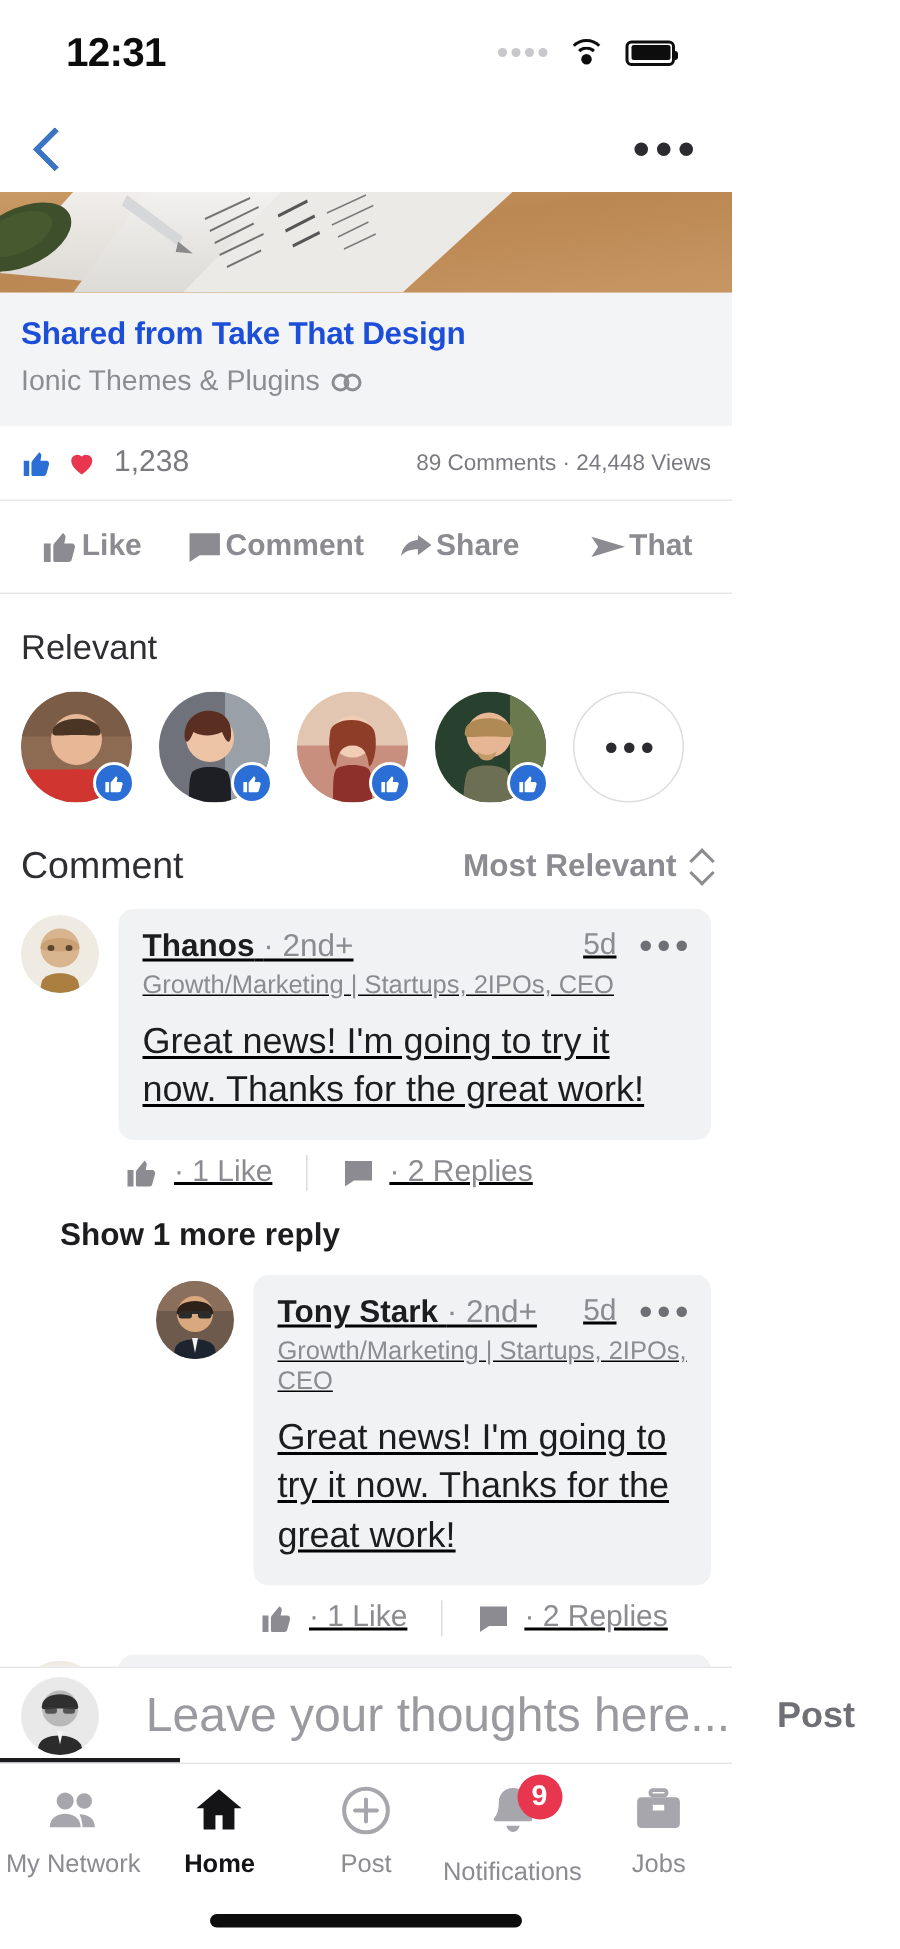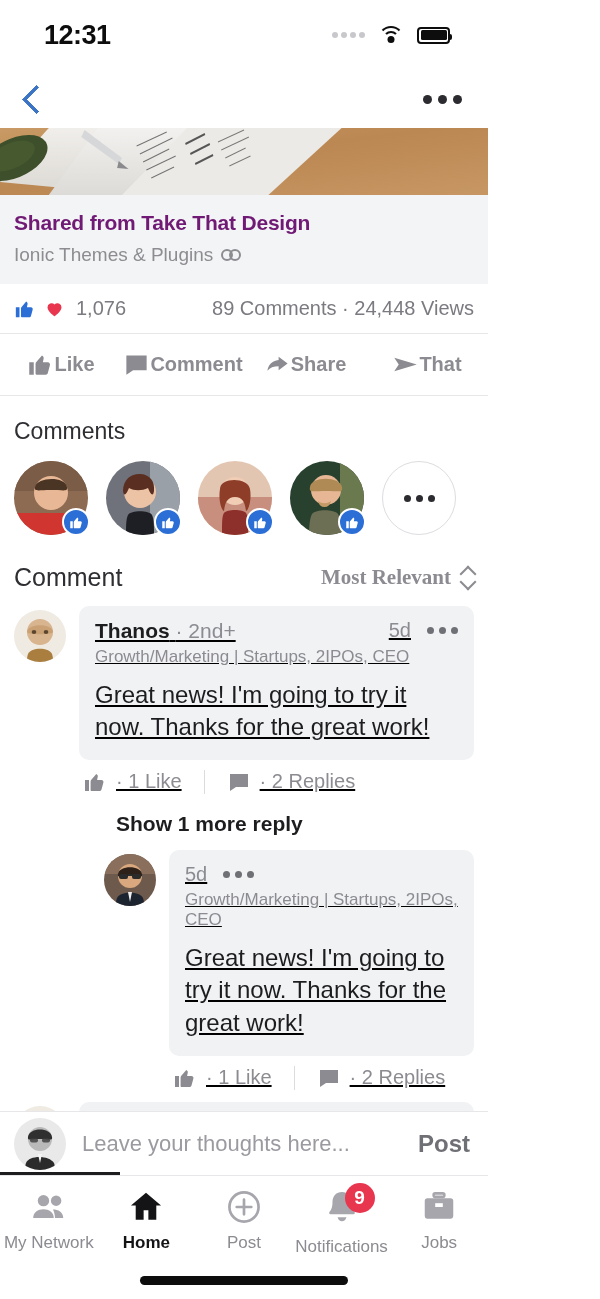--- a/index.html
+++ b/index.html
@@ -42,39 +42,39 @@
   }
   .dots-h { display:flex; gap:6px; align-items:center; cursor:pointer; }
   .dots-h i { width:9px; height:9px; border-radius:50%; background:#2b2b30; display:block; }
 
   
   .hero { height:67px; width:100%; overflow:hidden; position:relative; background:#c08a52; }
   .hero svg { display:block; width:100%; height:100%; }
 
   
   .link-card { background:#f3f4f6; padding:16px 14px 18px 14px; }
-  .link-title { font-size:21px; font-weight:700; color:#701a75; letter-spacing:-0.2px; }
+  .link-title { font-size:21px; font-weight:700; color:#1d4ed8; letter-spacing:-0.2px; }
   .link-sub { margin-top:9px; font-size:19px; color:#8d8d91; display:flex; align-items:center; gap:8px; }
   .chain-icon { display:inline-block; width:20px; height:12px; position:relative; }
   .chain-icon i {
     position:absolute; top:0; width:12px; height:12px; border:2px solid #8d8d91; border-radius:6px;
   }
   .chain-icon i:first-child { left:0; }
   .chain-icon i:last-child  { right:0; }
 
   
   .social-row {
     height:50px; display:flex; align-items:center; justify-content:space-between;
     padding:0 14px; border-bottom:1px solid #e7e7ea; background:#fff;
   }
   .react-left { display:flex; align-items:center; gap:8px; }
   .thumb-blue { width:22px; height:22px; color:#2b6ed6; }
   .heart-red  { width:21px; height:21px; color:#e8364f; }
   .react-count { font-size:20px; color:#7a7a80; margin-left:3px; }
-  .social-meta { font-size:20px; color:#7a7a80; }
+  .social-meta { font-size:15px; color:#7a7a80; }
 
   
   .action-bar { display:flex; align-items:center; height:62px; border-bottom:1px solid #e7e7ea; }
   .action-btn {
     flex:1; display:flex; align-items:center; justify-content:center; 
     cursor:pointer; color:#8b8b91;
   }
   .action-btn svg { width:27px; height:27px; color:#8b8b91; }
   .action-label { font-size:20px; font-weight:700; color:#8b8b91; }
 
@@ -94,21 +94,21 @@
     display:flex; align-items:center; justify-content:center; gap:5px; cursor:pointer;
   }
   .more-circle i { width:7px; height:7px; border-radius:50%; background:#2b2b30; display:block; }
 
   
   .comments-head {
     display:flex; align-items:center; justify-content:space-between;
     padding:18px 14px 6px 14px;
   }
   .comments-title { font-size:25px; color:#2f2f33; }
-  .sort-btn { display:flex; align-items:center; gap:9px; cursor:pointer;font-family:Liberation Serif, serif; }
+  .sort-btn { display:flex; align-items:center; gap:9px; cursor:pointer; }
   .sort-label { font-size:21px; font-weight:700; color:#8b8b91; }
   .sort-icon { width:14px; height:24px; position:relative; }
   .sort-icon::before, .sort-icon::after {
     content:""; position:absolute; left:2px; width:10px; height:10px;
     border-left:2px solid #8b8b91; border-top:2px solid #8b8b91;
   }
   .sort-icon::before { top:2px;  transform:rotate(45deg); }
   .sort-icon::after  { bottom:2px; transform:rotate(-135deg); }
 
   
@@ -125,33 +125,33 @@
   .c-time { font-size:20px; color:#8b8b91; }
   .c-dots { display:flex; gap:5px; align-items:center; cursor:pointer; }
   .c-dots i { width:7px; height:7px; border-radius:50%; background:#6f6f76; display:block; }
   .c-headline { font-size:17px; color:#8b8b91; margin-top:4px; }
   .c-text { font-size:24px; color:#1d1d20; line-height:1.34; margin-top:12px; }
   .c-footer { display:flex; align-items:center; gap:0; padding:10px 0 4px 4px; }
   .c-action { display:flex; align-items:flex-start; gap:9px; cursor:pointer; padding-right:22px; }
   .c-action + .c-action { padding-left:22px; border-left:1px solid #dcdce0; }
   .c-action svg { width:24px; height:24px; color:#8b8b91; }
   .c-action span { font-size:20px; color:#8b8b91; }
-  .show-more { padding:14px 14px 6px 116px; }
+  .show-more { padding:14px 14px 6px 40px; }
   .show-more span { font-size:21px; font-weight:700; color:#1d1d20; cursor:pointer; }
 
   
   .composer {
     position:absolute; left:0; right:0; bottom:124px; height:64px; background:#fff;
     border-top:1px solid #e7e7ea; display:flex; align-items:center; gap:16px; padding:0 14px;
   }
   .composer-avatar { width:52px; height:52px; border-radius:50%; overflow:hidden; flex:0 0 52px; }
   .composer-avatar svg { display:block; width:100%; height:100%; }
   .composer-input {
     flex:1; border:none; outline:none; background:transparent;
-    font-family:"Liberation Sans", sans-serif; font-size:22px; color:#1d1d20;
+    font-family:"Liberation Sans", sans-serif; font-size:32px; color:#1d1d20;text-align:center;
   }
   .composer-input::placeholder { color:#9a9aa0; }
   .post-btn { font-size:24px; font-weight:700; color:#6f6f76; cursor:pointer; padding-right:4px; }
   .scroll-indicator {
     position:absolute; left:0; bottom:123px; width:120px; height:4px; background:#1d1d20;
   }
 
   
   .tabbar {
     position:absolute; left:0; right:0; bottom:0; height:124px; background:#fff;
@@ -261,21 +261,21 @@
   </div>
 
   <div class="social-row">
     <div class="react-left">
       <svg class="thumb-blue" viewBox="0 0 24 24" fill="currentColor">
         <path d="M2 10h4v11H2zM8.5 21h8.1c.9 0 1.7-.6 1.9-1.5l1.9-7c.3-1.2-.6-2.5-1.9-2.5h-4.4l.7-3.4c.1-.7-.1-1.4-.6-1.9l-.9-.8-5.2 6.2c-.3.4-.5.9-.5 1.4V20c0 .6.4 1 .9 1z"></path>
       </svg>
       <svg class="heart-red" viewBox="0 0 24 24" fill="currentColor">
         <path d="M12 21s-8-5.2-8-10.3A4.7 4.7 0 0 1 12 7.3 4.7 4.7 0 0 1 20 10.7C20 15.8 12 21 12 21z"></path>
       </svg>
-      <span class="react-count">1,076</span>
+      <span class="react-count">1,238</span>
     </div>
     <div class="social-meta">89 Comments · 24,448 Views</div>
   </div>
 
   <div class="action-bar">
     <div class="action-btn">
       <svg viewBox="0 0 24 24" fill="currentColor">
         <path d="M2 10h4v11H2zM8.5 21h8.1c.9 0 1.7-.6 1.9-1.5l1.9-7c.3-1.2-.6-2.5-1.9-2.5h-4.4l.7-3.4c.1-.7-.1-1.4-.6-1.9l-.9-.8-5.2 6.2c-.3.4-.5.9-.5 1.4V20c0 .6.4 1 .9 1z"></path>
       </svg>
       <span class="action-label">Like</span>
@@ -293,21 +293,21 @@
       <span class="action-label">Share</span>
     </div>
     <div class="action-btn">
       <svg viewBox="0 0 24 24" fill="currentColor">
         <path d="M2 6l20 6-20 6 4-6z"></path>
       </svg>
       <span class="action-label">That</span>
     </div>
   </div>
 
-  <div class="section-title">Comments</div>
+  <div class="section-title">Relevant</div>
   <div class="reaction-row">
 
     <div class="avatar-wrap">
       <div class="avatar">
         <svg viewBox="0 0 74 74">
           <rect width="74" height="74" fill="#8d6a52"></rect>
           <rect x="0" y="0" width="74" height="30" fill="#7b5c46"></rect>
           <path d="M0 52h74v22H0z" fill="#d1352f"></path>
           <circle cx="37" cy="32" r="17" fill="#e8b896"></circle>
           <path d="M21 26c2-10 30-11 32 0 1 5-3 3-16 3s-17 2-16-3z" fill="#4a3424"></path>
@@ -449,20 +449,24 @@
         <rect x="15" y="20" width="9" height="5" rx="2" fill="#2b2b2b"></rect>
         <rect x="28" y="20" width="9" height="5" rx="2" fill="#2b2b2b"></rect>
         <path d="M24 20h4v2h-4z" fill="#2b2b2b"></path>
         <path d="M13 44c3-7 23-7 26 0 1 3 1 5 1 8H12c0-3 0-5 1-8z" fill="#1c2430"></path>
         <path d="M24 38h4l-2 10z" fill="#f0f0f0"></path>
       </svg>
     </div>
     <div class="c-body">
       <div class="bubble">
         <div class="bubble-head">
+          <div class="c-name-line">
+            <span class="c-name">Tony Stark</span>
+            <span>· 2nd+</span>
+          </div>
           <div class="c-meta">
             <span class="c-time">5d</span>
             <span class="c-dots">
                 <i></i>
                 <i></i>
                 <i></i>
               </span>
           </div>
         </div>
         <div class="c-headline">Growth/Marketing | Startups, 2IPOs, CEO</div>

